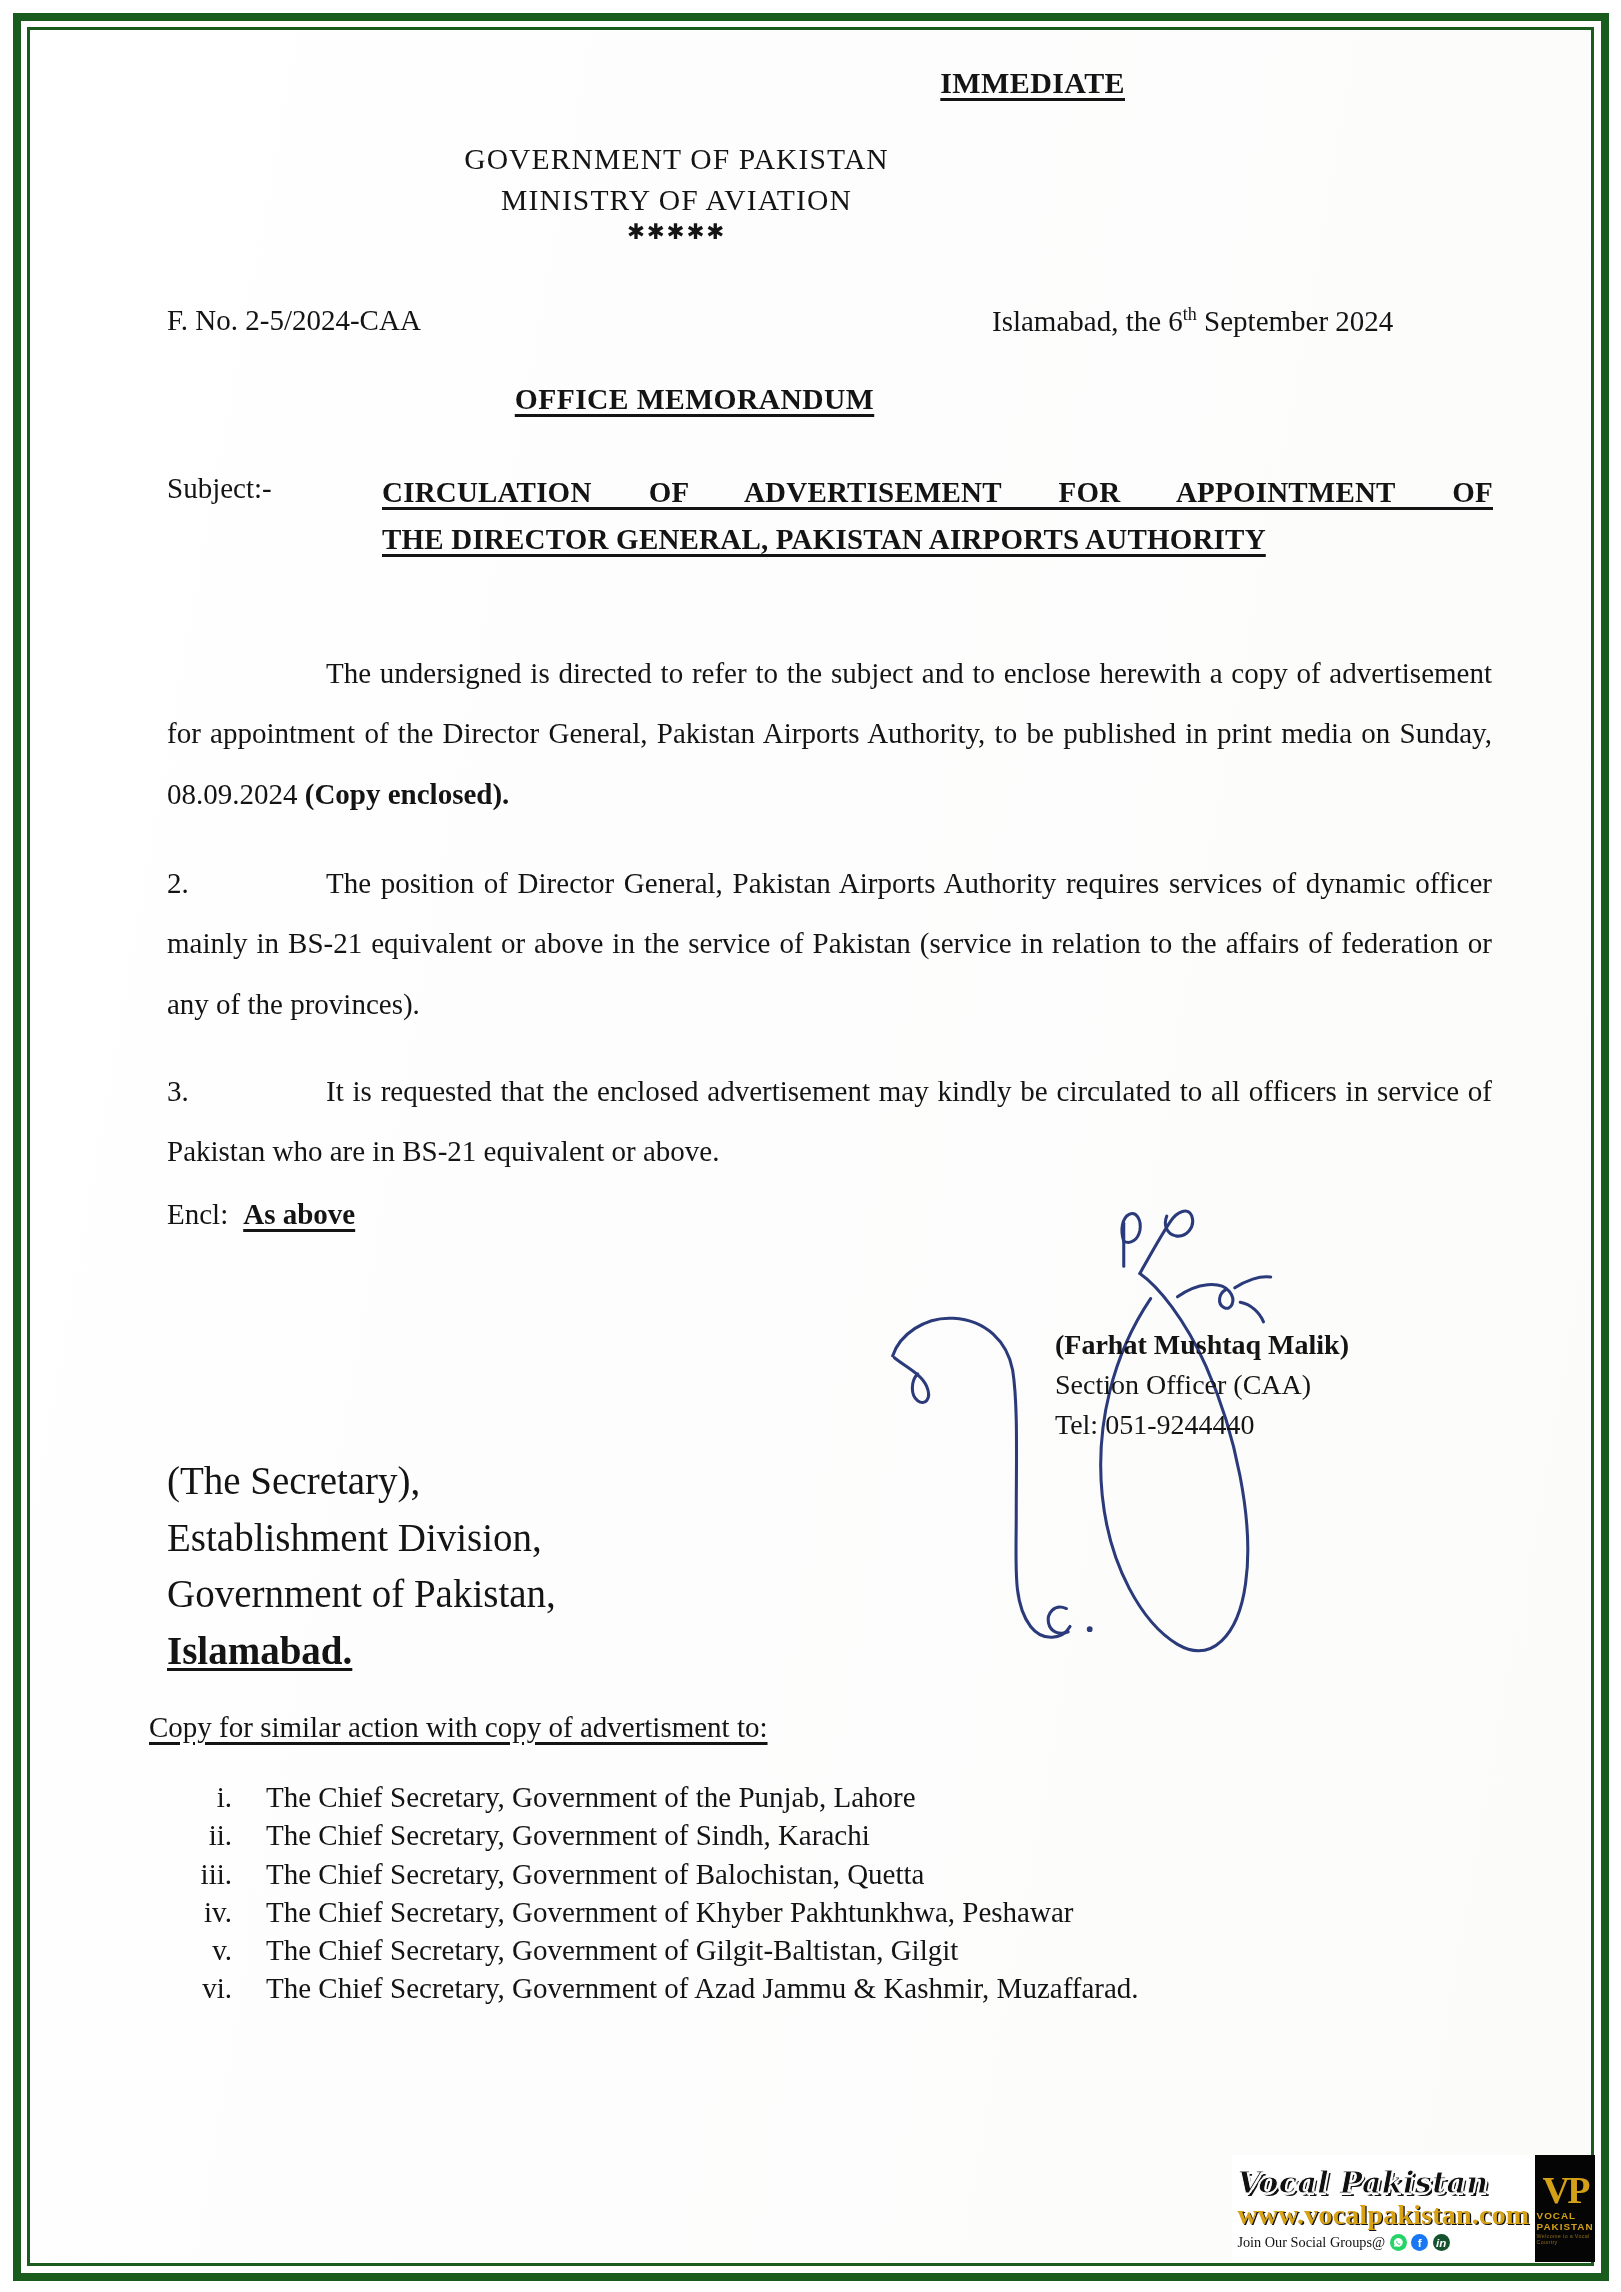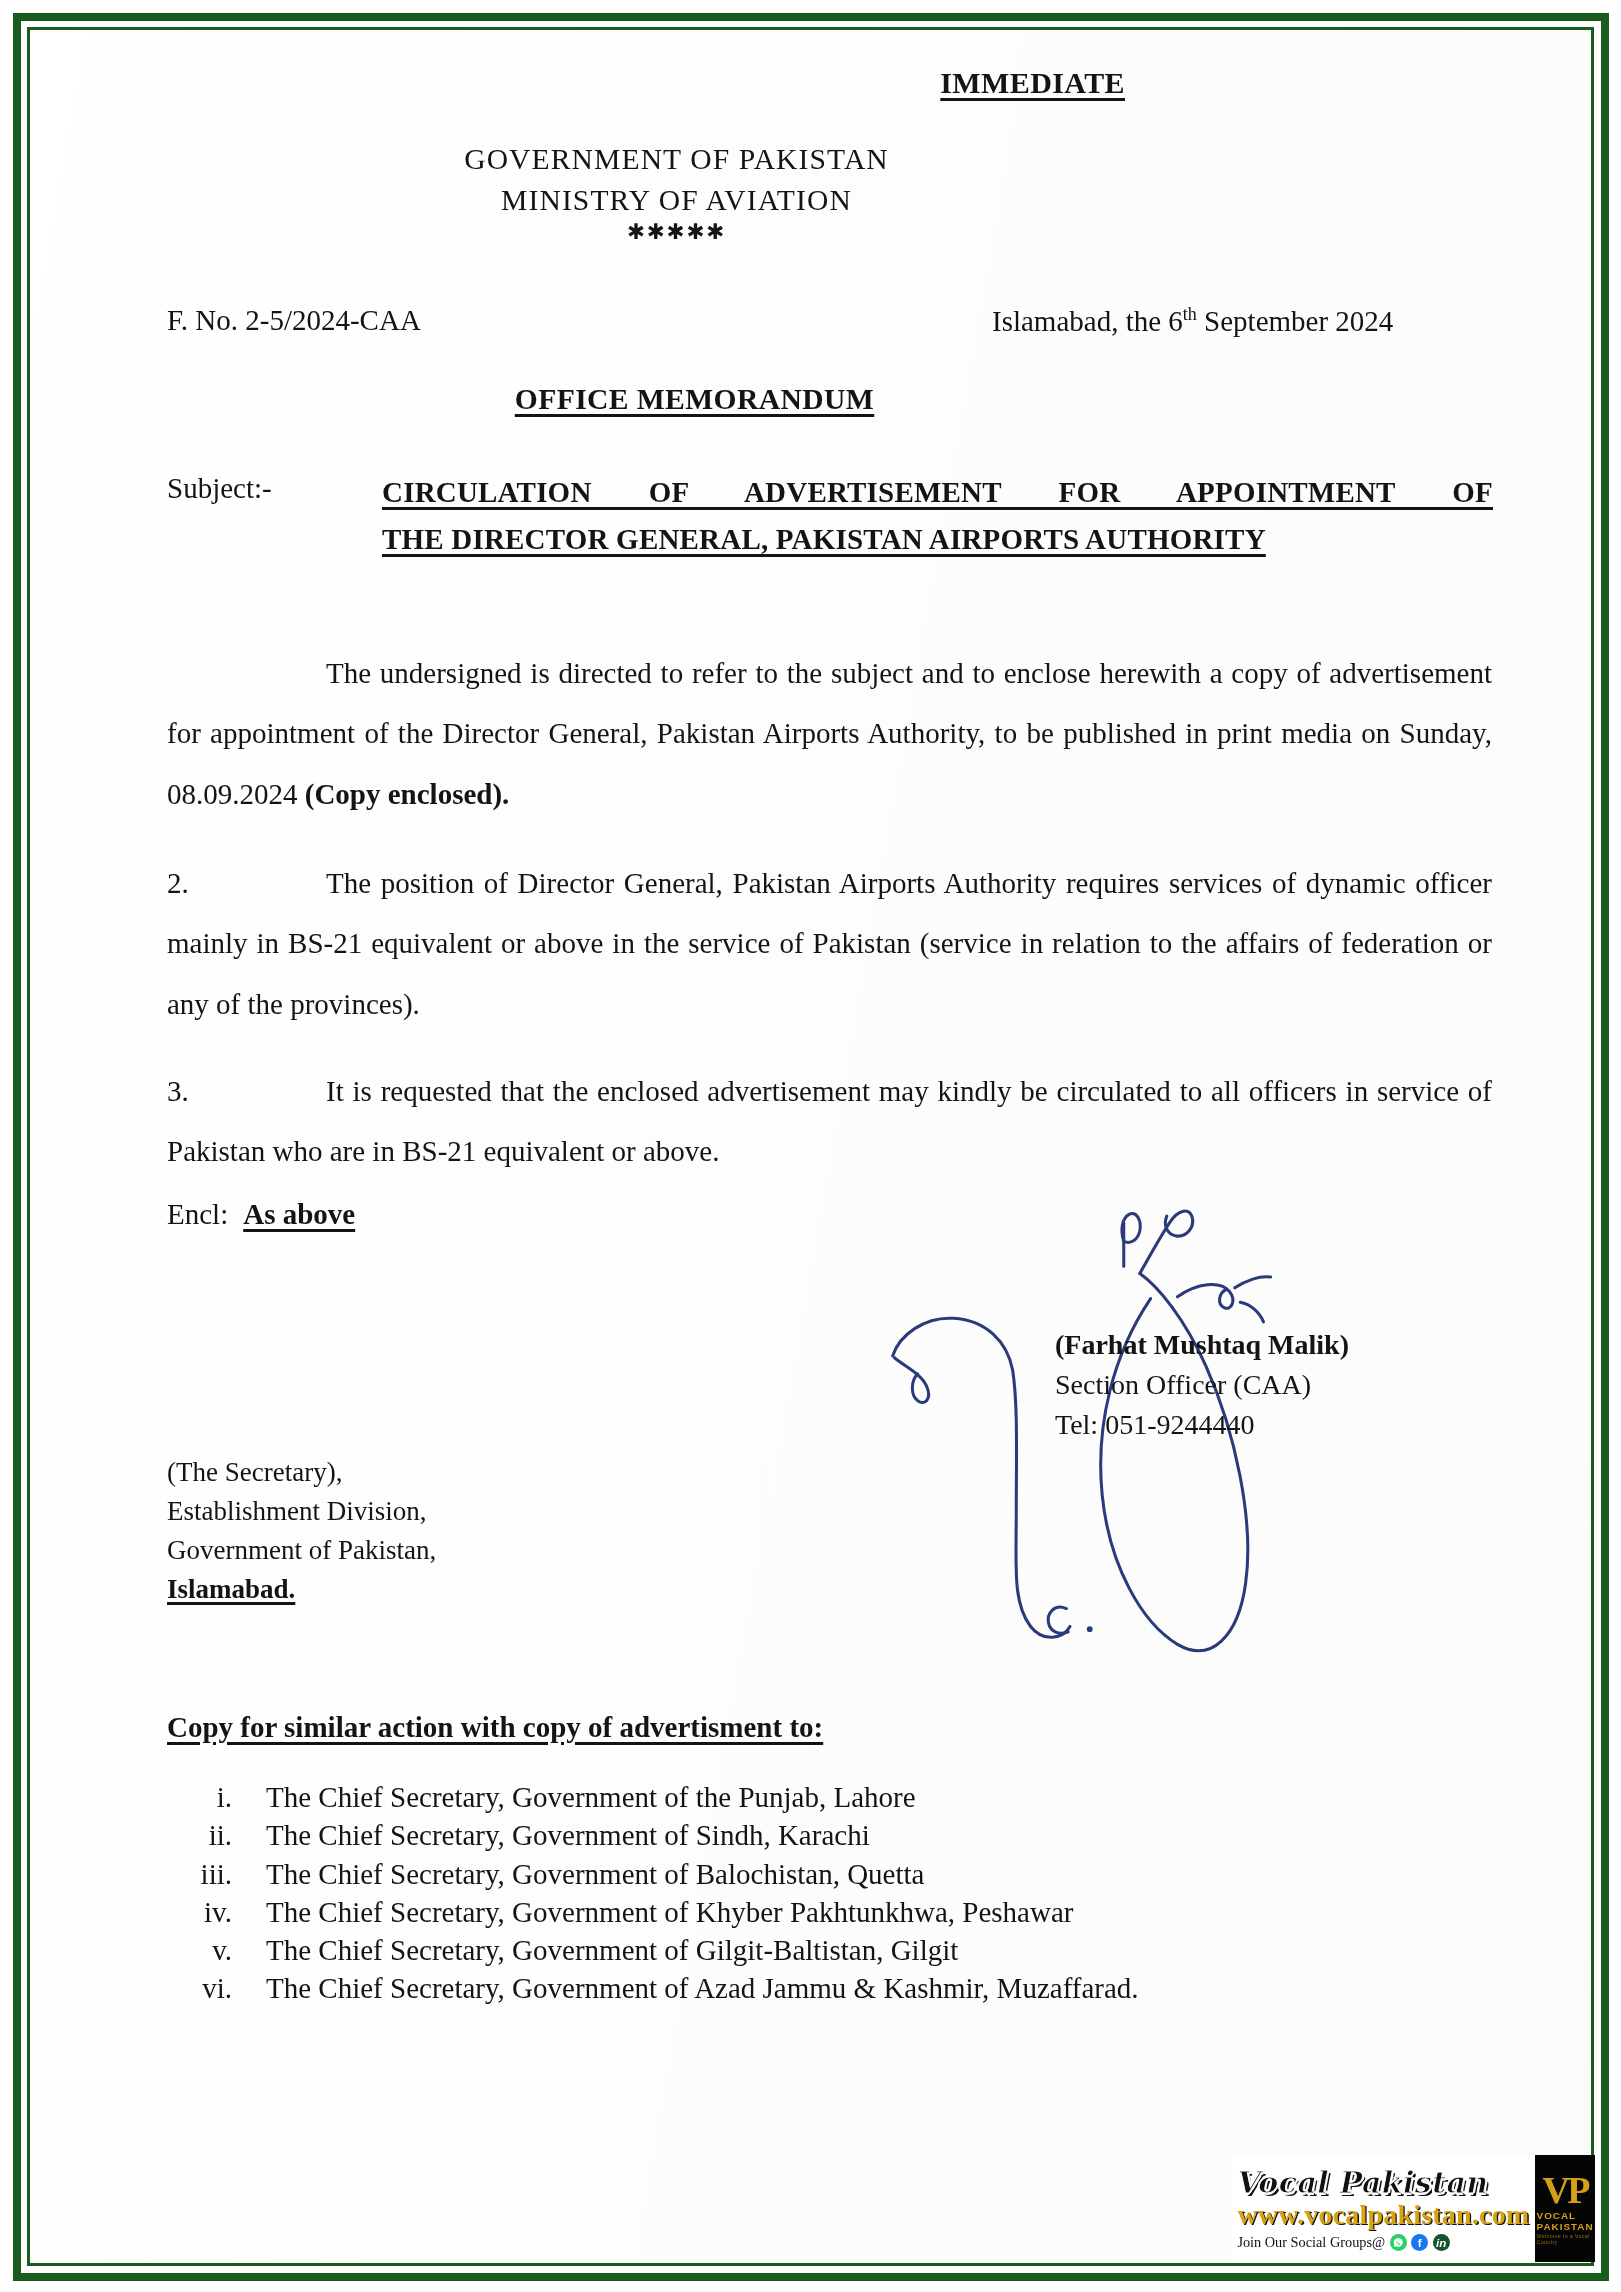--- a/index.html
+++ b/index.html
@@ -215,36 +215,36 @@
     font-size: 28px;
     line-height: 1.42;
     white-space: nowrap;
   }
   .sign-name { font-weight: bold; }
 
   .addressee {
     position: absolute;
     left: 167px;
     top: 1453px;
-    font-size: 27px;
+    font-size: 39px;
     line-height: 1.45;
   }
   .addressee .bold-ul {
     font-weight: bold;
     text-decoration: underline;
     text-underline-offset: 3.6px;
     text-decoration-thickness: 2.7px;
   }
 
   .copy-heading {
     position: absolute;
-    left: 167px;
+    left: 149px;
     top: 1711px;
     font-size: 29px;
-    font-weight: bold;
+    font-weight: normal;
     text-decoration: underline;
     text-underline-offset: 4.5px;
     text-decoration-thickness: 2.7px;
   }
 
   .copy-list {
     position: absolute;
     left: 167px;
     top: 1778px;
     width: 1290px;

